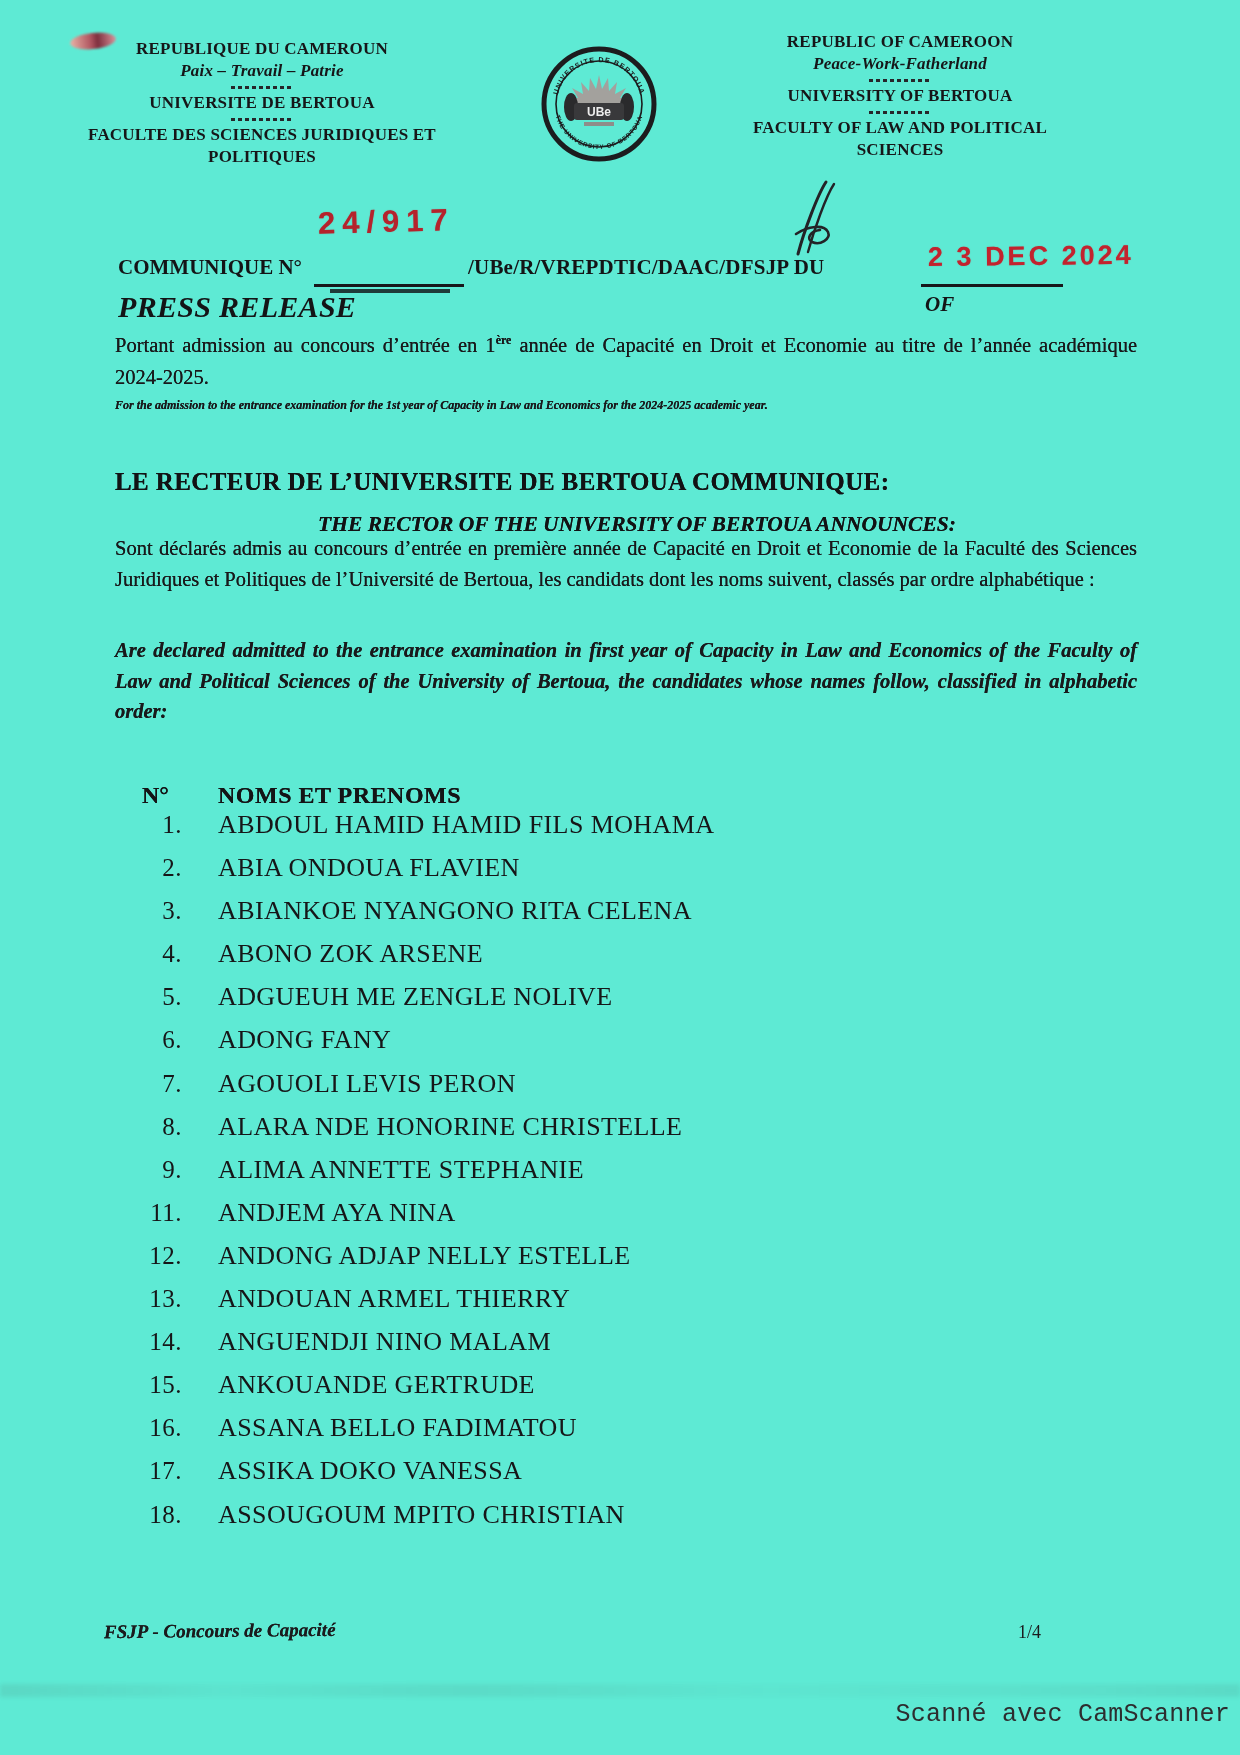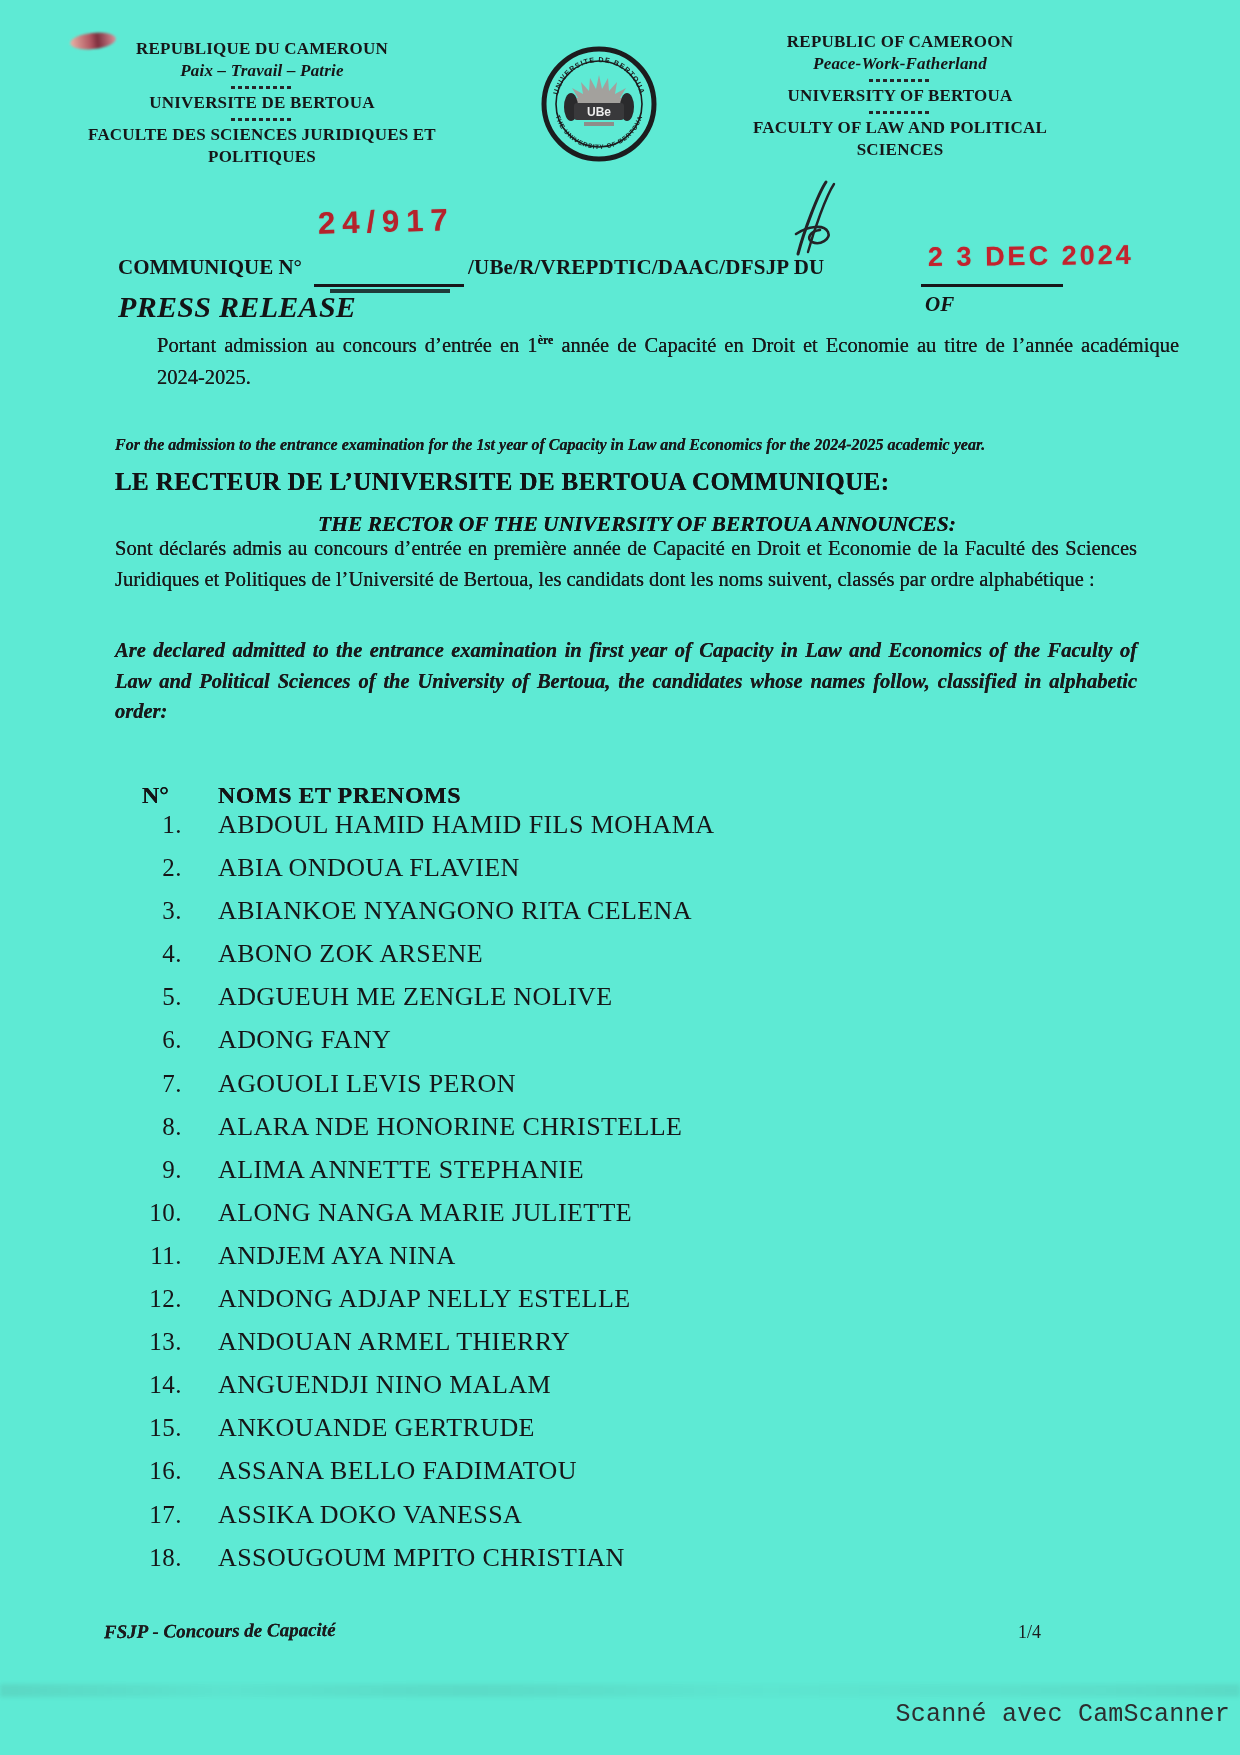--- a/index.html
+++ b/index.html
@@ -36,23 +36,23 @@
     text-shadow:0 0 1px rgba(194,35,46,.5);white-space:nowrap;}
   .underline-date{position:absolute;left:921px;top:284px;width:142px;height:3px;background:#17171a;}
   .handwriting{position:absolute;left:768px;top:176px;width:84px;height:86px;}
 
   .press-release{position:absolute;left:118px;top:290px;font-size:30px;font-weight:bold;font-style:italic;color:#141416;letter-spacing:.3px;}
   .of-label{position:absolute;left:925px;top:292px;font-size:21px;font-weight:bold;font-style:italic;color:#141416;}
 
   
   .para{position:absolute;left:115px;width:1022px;margin:0;text-align:justify;color:#19191b;
     text-shadow:0 0 .4px currentColor;}
-  .subject-fr{top:324px;font-size:20.5px;line-height:32.5px;margin-left:42px;}
+  .subject-fr{top:324px;font-size:20.5px;line-height:32.5px;}
   .subject-fr sup{font-size:12px;font-weight:bold;}
-  .subject-en{top:394px;font-size:16px;line-height:31px;font-weight:bold;font-style:italic;margin-top:35px;}
+  .subject-en{top:394px;font-size:12px;line-height:23px;font-weight:bold;font-style:italic;}
   .heading-fr{position:absolute;left:115px;width:1022px;top:468px;margin:0;text-align:left;
     font-size:25px;font-weight:bold;letter-spacing:.4px;color:#121214;text-shadow:0 0 .4px currentColor;}
   .heading-en{position:absolute;left:115px;width:1022px;top:501px;margin:11px;text-align:center;
     font-size:21.5px;font-weight:bold;font-style:italic;color:#121214;text-shadow:0 0 .4px currentColor;}
   .body-fr{top:533px;font-size:20.5px;line-height:31px;}
   .body-en{top:635px;font-size:20.5px;line-height:30.5px;font-weight:bold;font-style:italic;word-spacing:1.5px;}
 
   
   .list-header{position:absolute;top:782px;left:0;width:1240px;font-weight:bold;font-size:24px;color:#141416;text-shadow:0 0 .4px currentColor;}
   .list-header .col-num{position:absolute;left:142px;top:0;}
@@ -181,24 +181,20 @@
       </div>
       <div class="name-row">
         <span class="row-num">8.</span>
         <span class="row-name">ALARA NDE HONORINE CHRISTELLE</span>
       </div>
       <div class="name-row">
         <span class="row-num">9.</span>
         <span class="row-name">ALIMA ANNETTE STEPHANIE</span>
       </div>
       <div class="name-row">
-        <span class="row-num">10.</span>
-        <span class="row-name">ALONG NANGA MARIE JULIETTE</span>
-      </div>
-      <div class="name-row">
         <span class="row-num">11.</span>
         <span class="row-name">ANDJEM AYA NINA</span>
       </div>
       <div class="name-row">
         <span class="row-num">12.</span>
         <span class="row-name">ANDONG ADJAP NELLY ESTELLE</span>
       </div>
       <div class="name-row">
         <span class="row-num">13.</span>
         <span class="row-name">ANDOUAN ARMEL THIERRY</span>

